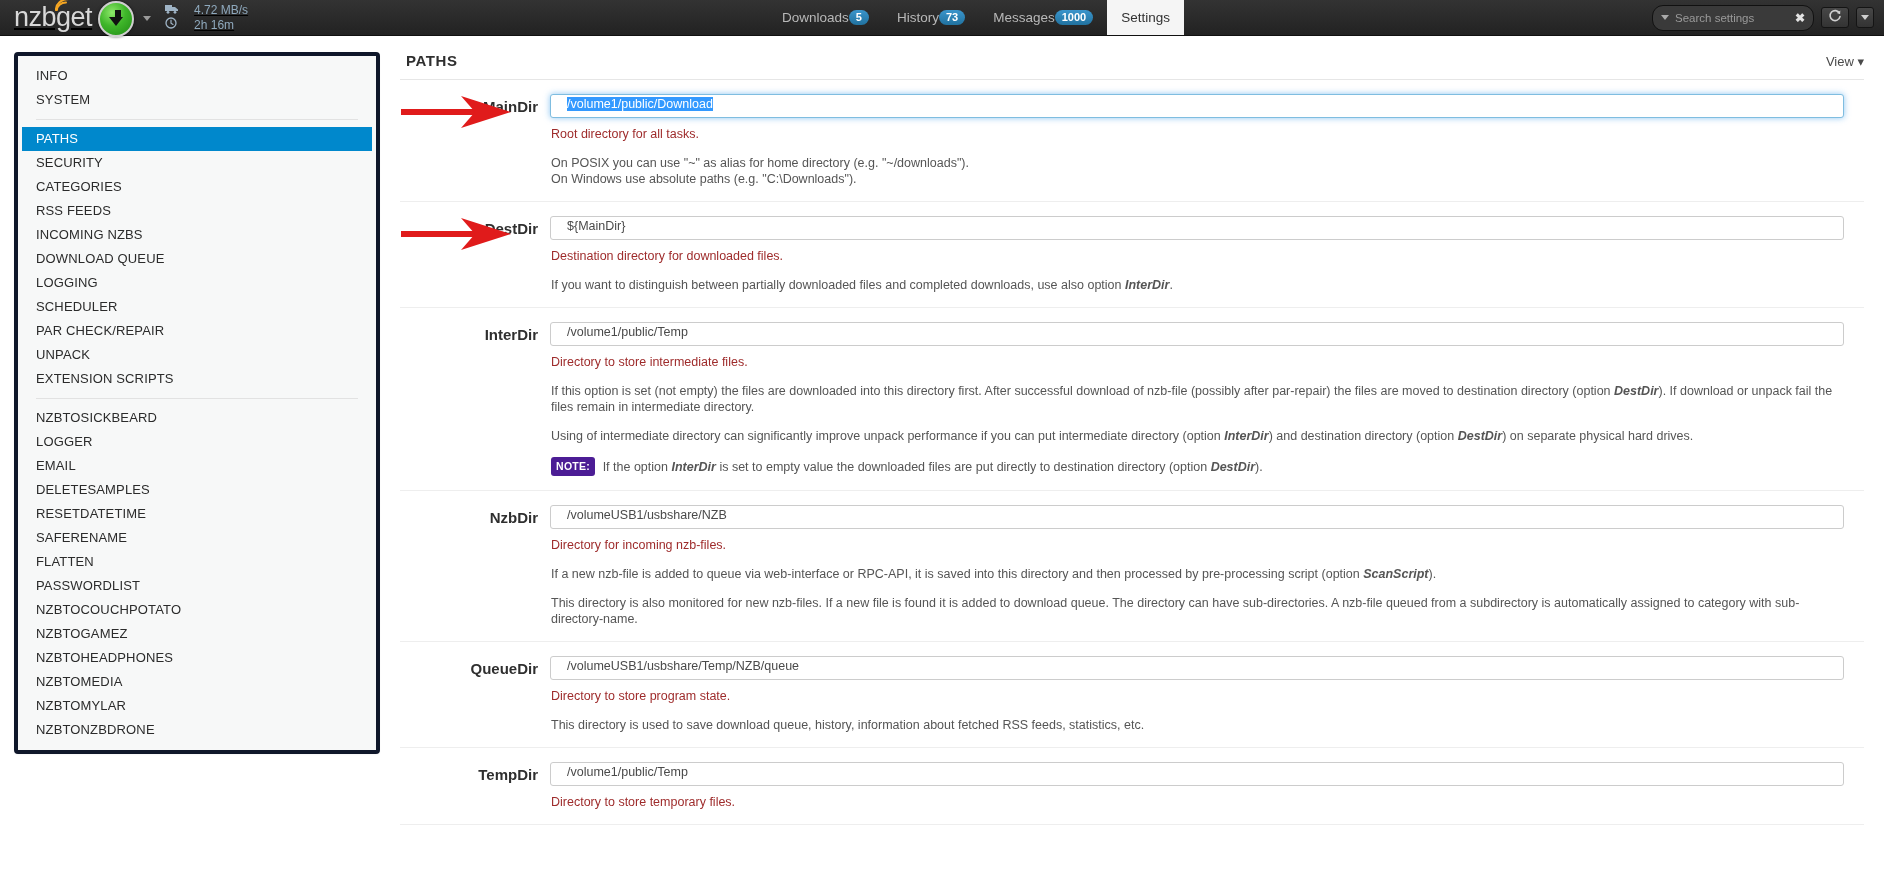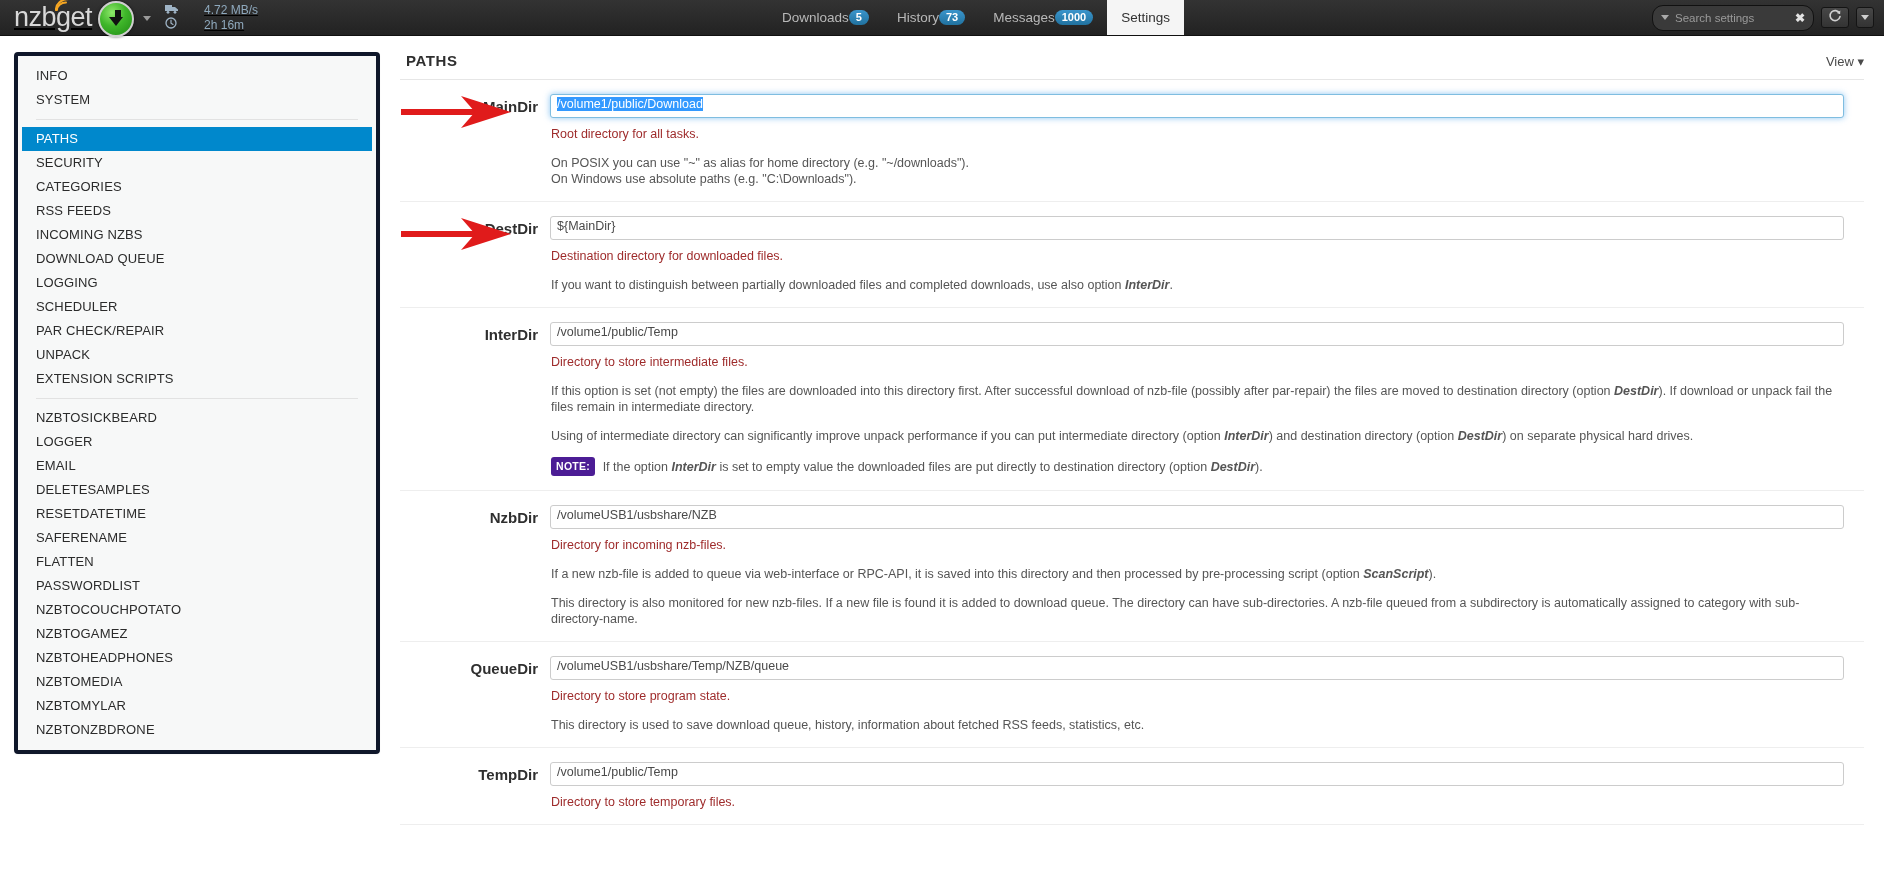--- a/index.html
+++ b/index.html
@@ -77,21 +77,21 @@
     border-top: 5px solid #9a9a9a;
     margin-left: 9px;
     margin-top: 2px;
   }
   .stats {
     margin-left: 14px;
     color: #8fa9bd;
     font-size: 12px;
     line-height: 14px;
   }
-  .stats .row { display: flex; align-items: center; gap: 24px; }
+  .stats .row { display: flex; align-items: center; gap: 14px; }
   .stats .glyph { color: #9fb4c6; font-size: 12px; width: 15px; display:inline-block; }
 
   .nav-center {
     flex: 1;
     display: flex;
     align-items: stretch;
     justify-content: center;
   }
   .nav-tabs { display: flex; align-items: stretch; }
   .nav-tab {
@@ -209,21 +209,21 @@
     color: #2f2f2f;
     padding-top: 4px;
     flex: 0 0 150px;
   }
   .opt-body { flex: 1; min-width: 0; padding-right: 20px; }
   .opt-input {
     width: 100%;
     height: 24px;
     border: 1px solid #cccccc;
     border-radius: 3px;
-    padding: 2px 6px;
+    padding: 2px 16px;
     font-size: 12.5px;
     color: #4a4a4a;
     font-family: "Liberation Sans", sans-serif;
     background: #fff;
     outline: none;
   }
   .opt-input.focused {
     border-color: #7fbde0;
     box-shadow: 0 0 6px rgba(82,168,236,0.65);
   }

